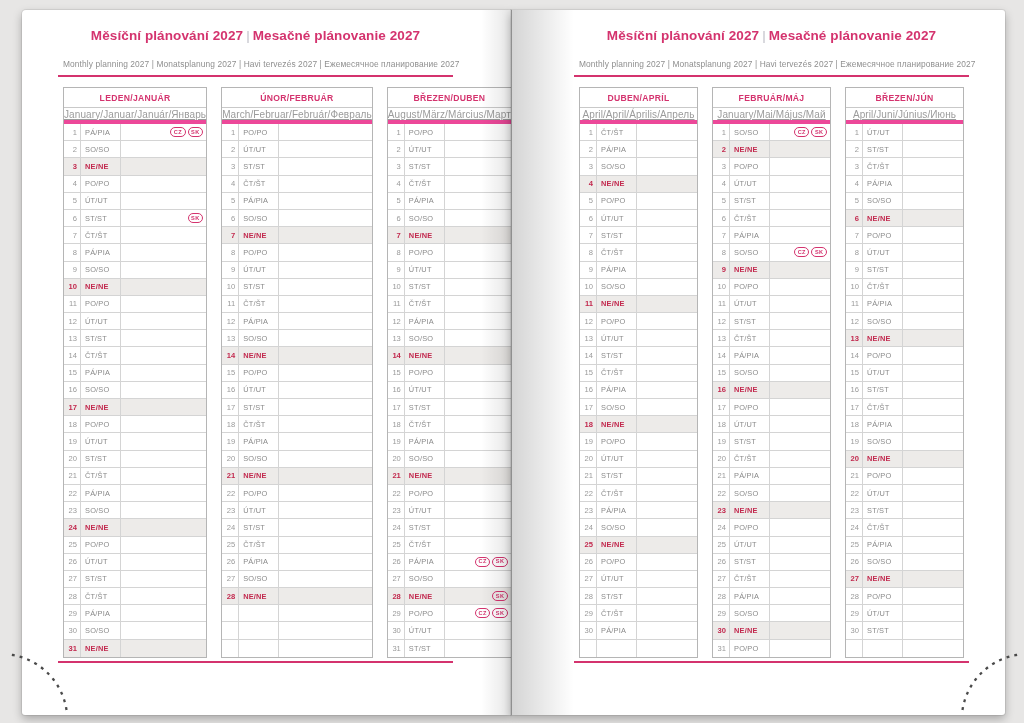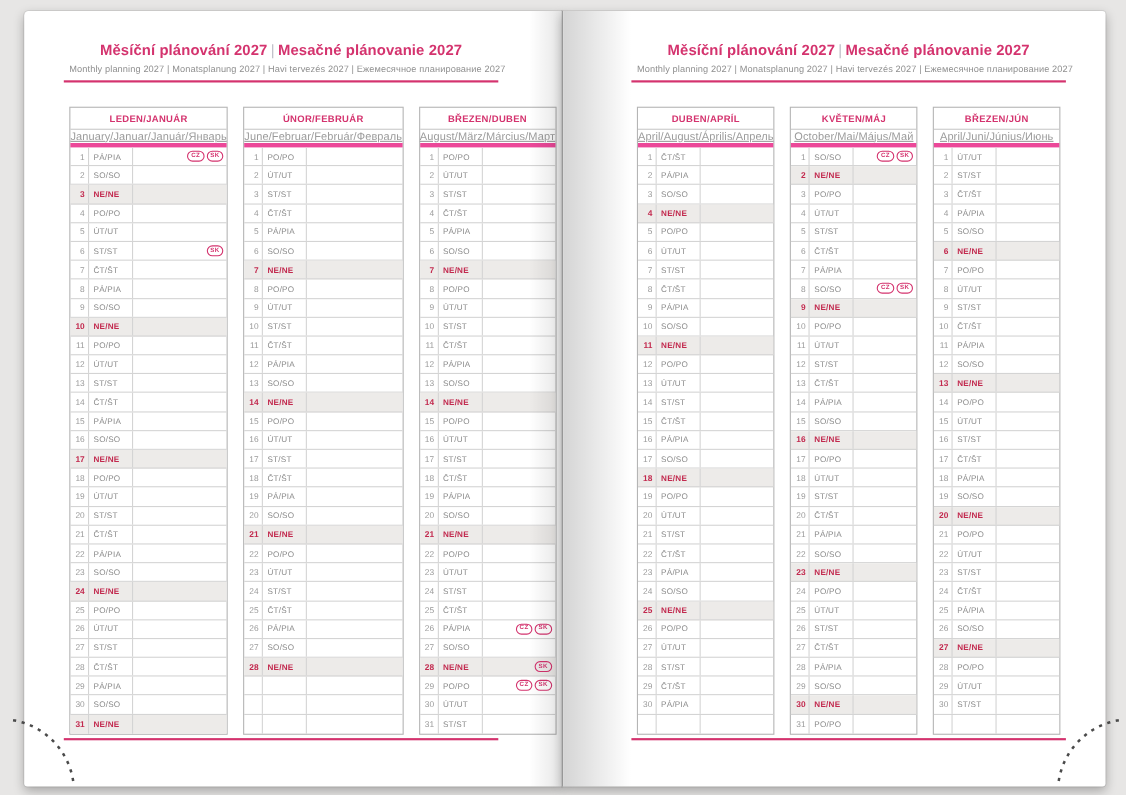--- a/index.html
+++ b/index.html
@@ -18,37 +18,37 @@
   .page-left{left:22px;width:489px;border-radius:4px 0 0 3px;}
   .page-right{left:511px;width:493px;border-radius:0 3px 3px 0;border-left:1px solid #8f8f8f;}
   .page-left::after{
     content:'';position:absolute;right:0;top:0;bottom:0;width:30px;
     background:linear-gradient(to right,rgba(0,0,0,0),rgba(0,0,0,0.10));pointer-events:none;
   }
   .page-right::before{
     content:'';position:absolute;left:0;top:0;bottom:0;width:62px;
     background:linear-gradient(to right,rgba(0,0,0,0.17),rgba(0,0,0,0));pointer-events:none;
   }
-  .content{position:relative;width:385px;padding-top:28px;}
+  .content{position:relative;width:385px;padding-top:18px;}
   .page-left  .content{margin-left:41px;}
   .page-right .content{margin-left:67px;}
 
   .title{
     margin:0;text-align:center;font-size:13.5px;font-weight:bold;
     color:var(--accent);letter-spacing:0.1px;white-space:nowrap;
   }
   .title .tdiv{color:#bdbdc6;font-weight:normal;padding:0 3px;}
   .subtitle{
-    margin-top:4px;text-align:center;font-size:8.4px;color:#8f8f8f;
+    margin-top:16px;text-align:center;font-size:8.4px;color:#8f8f8f;
     letter-spacing:0.1px;white-space:nowrap;
   }
   .rule{height:2px;background:var(--accent);margin:6px -5px 0 -5px;}
   .rule.bottom{margin-top:3px;}
 
-  .months{display:flex;gap:14px;margin-top:22px;}
+  .months{display:flex;gap:14px;margin-top:10px;}
   .month{flex:1;border:1px solid #b5b5b5;background:#fff;box-sizing:border-box;}
   .m-head{
     height:20px;display:flex;align-items:center;justify-content:center;
     font-size:8.6px;font-weight:bold;color:var(--accent);letter-spacing:0.3px;
     border-bottom:1px solid #c9c9c9;box-sizing:border-box;
   }
   .m-langs{
     height:16px;display:flex;align-items:center;justify-content:center;
     font-size:10px;color:#9b9b9b;letter-spacing:0.1px;
     border-bottom:4px solid #ec4899;box-sizing:border-box;white-space:nowrap;text-decoration:underline;
@@ -247,21 +247,21 @@
               <div class="c-note"></div>
             </div>
             <div class="m-row sun">
               <div class="c-num">31</div>
               <div class="c-day">NE/NE</div>
               <div class="c-note"></div>
             </div>
           </div>
           <div class="month">
             <div class="m-head">ÚNOR/FEBRUÁR</div>
-            <div class="m-langs">June/Februar/Február/Февраль</div>
+            <div class="m-langs">March/Februar/Február/Февраль</div>
             <div class="m-row">
               <div class="c-num">1</div>
               <div class="c-day">PO/PO</div>
               <div class="c-note"></div>
             </div>
             <div class="m-row">
               <div class="c-num">2</div>
               <div class="c-day">ÚT/UT</div>
               <div class="c-note"></div>
             </div>
@@ -587,21 +587,21 @@
   </div>
 
   <div class="page page-right">
     <div class="content">
       <h1 class="title"><span>Měsíční plánování 2027</span><span class="tdiv">|</span><span>Mesačné plánovanie 2027</span></h1>
       <div class="subtitle">Monthly planning 2027 | Monatsplanung 2027 | Havi tervezés 2027 | Ежемесячное планирование 2027</div>
       <div class="rule top"></div>
       <div class="months">
           <div class="month">
             <div class="m-head">DUBEN/APRÍL</div>
-            <div class="m-langs">April/August/Április/Апрель</div>
+            <div class="m-langs">April/April/Április/Апрель</div>
             <div class="m-row">
               <div class="c-num">1</div>
               <div class="c-day">ČT/ŠT</div>
               <div class="c-note"></div>
             </div>
             <div class="m-row">
               <div class="c-num">2</div>
               <div class="c-day">PÁ/PIA</div>
               <div class="c-note"></div>
             </div>
@@ -745,22 +745,22 @@
               <div class="c-day">PÁ/PIA</div>
               <div class="c-note"></div>
             </div>
             <div class="m-row empty">
               <div class="c-num"></div>
               <div class="c-day"></div>
               <div class="c-note"></div>
             </div>
           </div>
           <div class="month">
-            <div class="m-head">KVĚTEN/MÁJ</div>
-            <div class="m-langs">October/Mai/Május/Май</div>
+            <div class="m-head">FEBRUÁR/MÁJ</div>
+            <div class="m-langs">January/Mai/Május/Май</div>
             <div class="m-row">
               <div class="c-num">1</div>
               <div class="c-day">SO/SO</div>
               <div class="c-note">
                 <div class="badge">CZ</div>
                 <div class="badge">SK</div>
               </div>
             </div>
             <div class="m-row sun">
               <div class="c-num">2</div>

